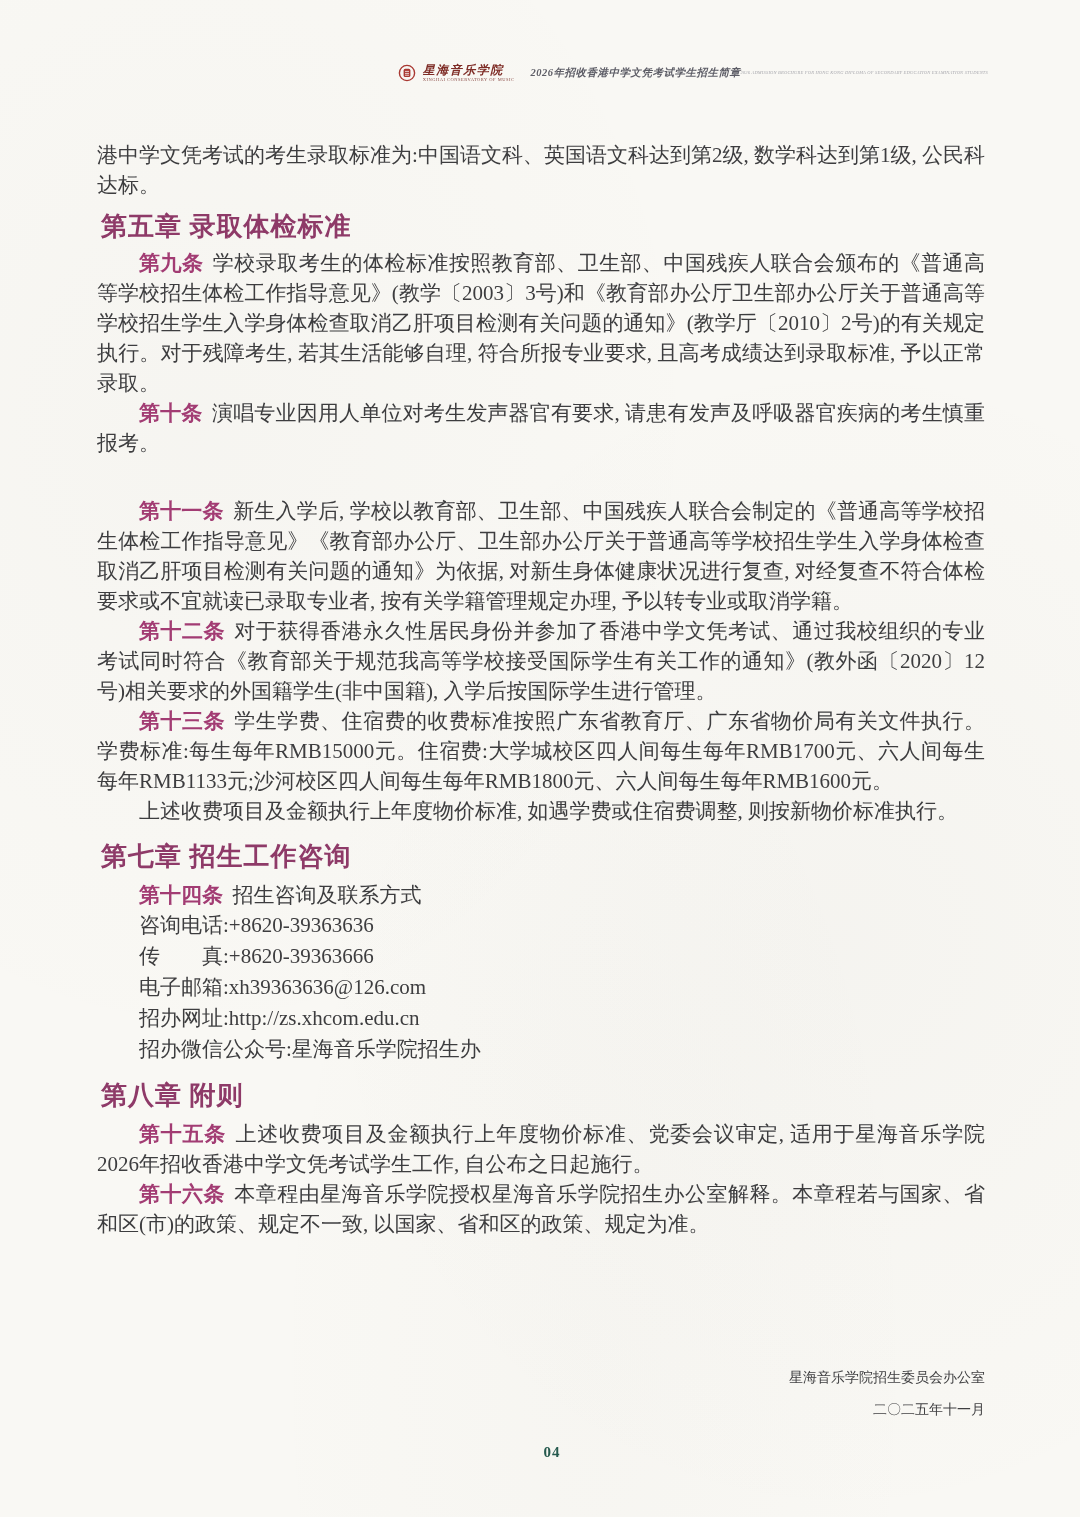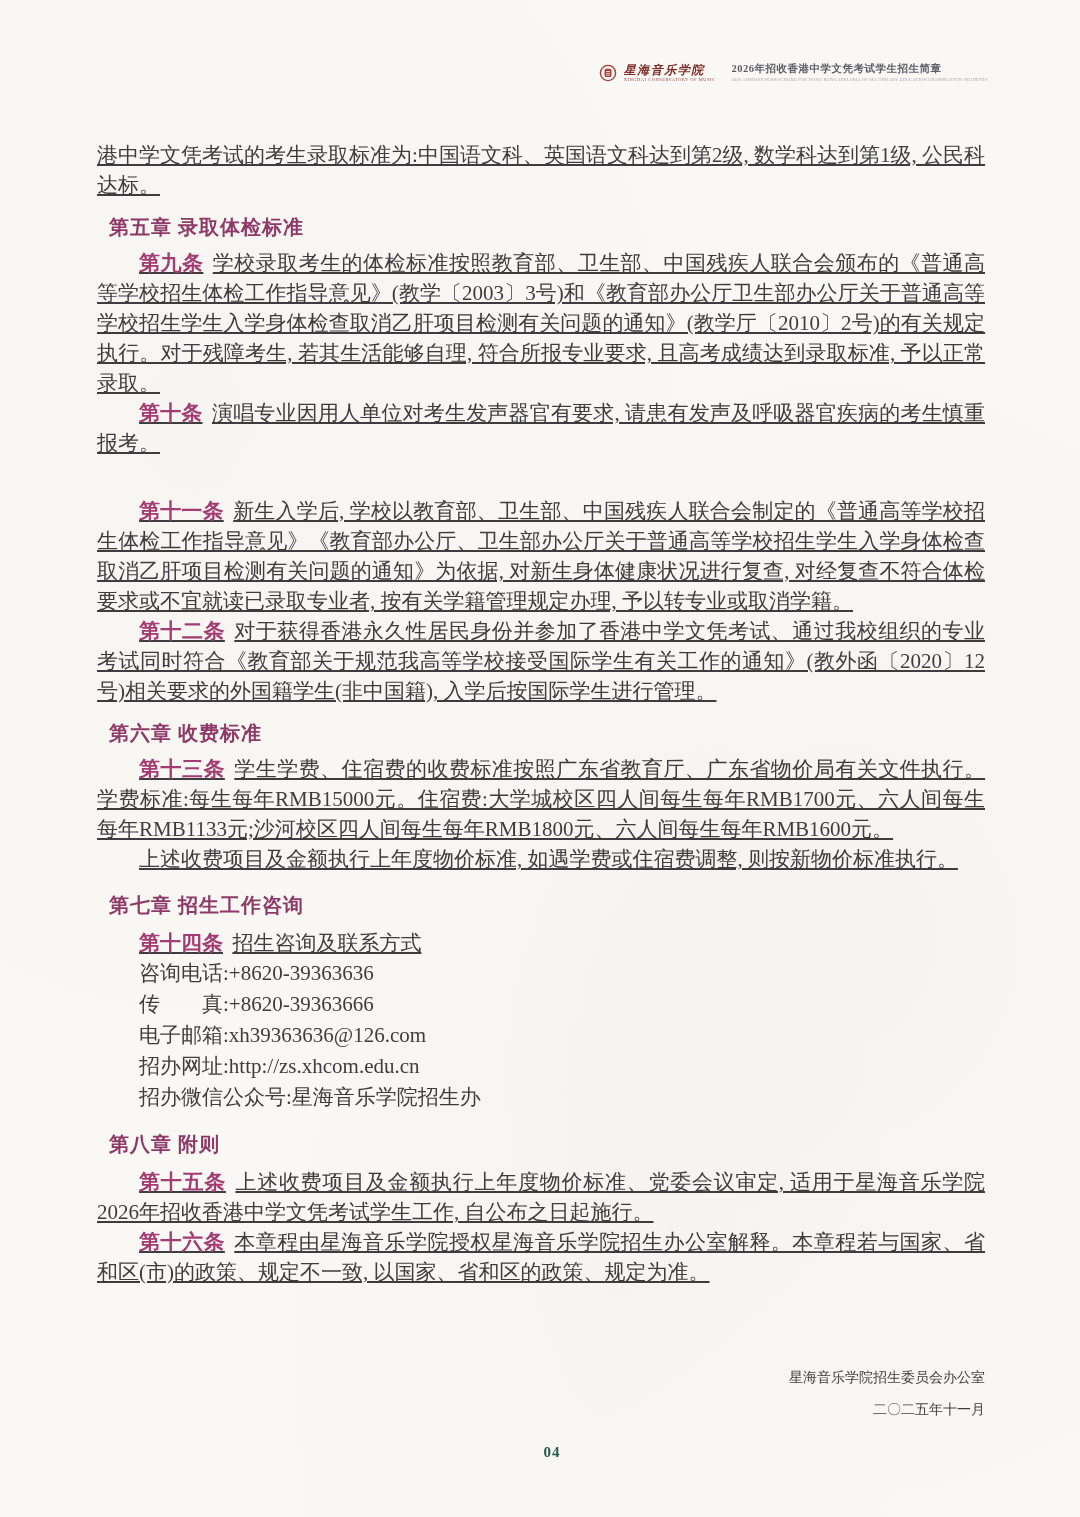--- a/index.html
+++ b/index.html
@@ -24,39 +24,39 @@
   .logo{display:flex;align-items:center;gap:7px;}
   .emblem{display:inline-flex;width:18px;height:18px;}
   .logo-text{display:flex;flex-direction:column;line-height:1;}
   .logo-zh{
     font-size:12px;font-weight:bold;font-style:italic;
     color:#7e2c26;letter-spacing:1.5px;white-space:nowrap;
   }
   .logo-en{
     font-size:4.5px;color:#8a4a45;letter-spacing:0.5px;margin-top:2px;white-space:nowrap;
   }
-  .header-title{display:flex;flex-direction:column;line-height:1;}
+  .header-title{display:flex;flex-direction:row;line-height:1;font-style:italic;}
   .title-zh{
     font-size:10.5px;font-weight:bold;color:#5d5d66;
     letter-spacing:0.5px;white-space:nowrap;
   }
   .title-en{
     font-size:4.5px;color:#a7a7ad;letter-spacing:0.2px;margin-top:3px;white-space:nowrap;
   }
   
   .content{
     position:absolute;left:97px;right:95px;top:140px;
     font-size:21px;line-height:30px;text-align:justify;
   }
-  .para{margin:0;text-indent:2em;text-decoration:underline;}
+  .para{margin:0;text-indent:2em;}
   .para.no-indent{text-indent:0;}
   .para.gap-before{margin-top:38px;}
   .chapter{
-    margin:10px 12px 4px;
-    font-size:20px;line-height:34px;font-weight:bold;
+    margin:10px 4px 4px;
+    font-size:26px;line-height:34px;font-weight:bold;
     color:#8e3a68;letter-spacing:1px;text-indent:0;
   }
   .chapter.mt-lg{margin-top:14px;margin-bottom:6px;}
   .artnum{color:#a23c73;font-weight:bold;margin-right:0.45em;}
   .contact-line{text-indent:2em;line-height:31px;}
   
   .signature{
     position:absolute;right:95px;top:1362px;
     text-align:right;font-size:14px;line-height:32px;color:#3f3f41;
   }
@@ -99,21 +99,20 @@
     <h2 class="chapter">第五章  录取体检标准</h2>
 
     <p class="para"><span class="artnum">第九条</span><span>学校录取考生的体检标准按照教育部、卫生部、中国残疾人联合会颁布的《普通高等学校招生体检工作指导意见》(教学〔2003〕3号)和《教育部办公厅卫生部办公厅关于普通高等学校招生学生入学身体检查取消乙肝项目检测有关问题的通知》(教学厅〔2010〕2号)的有关规定执行。对于残障考生, 若其生活能够自理, 符合所报专业要求, 且高考成绩达到录取标准, 予以正常录取。</span></p>
 
     <p class="para"><span class="artnum">第十条</span><span>演唱专业因用人单位对考生发声器官有要求, 请患有发声及呼吸器官疾病的考生慎重报考。</span></p>
 
     <p class="para gap-before"><span class="artnum">第十一条</span><span>新生入学后, 学校以教育部、卫生部、中国残疾人联合会制定的《普通高等学校招生体检工作指导意见》《教育部办公厅、卫生部办公厅关于普通高等学校招生学生入学身体检查取消乙肝项目检测有关问题的通知》为依据, 对新生身体健康状况进行复查, 对经复查不符合体检要求或不宜就读已录取专业者, 按有关学籍管理规定办理, 予以转专业或取消学籍。</span></p>
 
     <p class="para"><span class="artnum">第十二条</span><span>对于获得香港永久性居民身份并参加了香港中学文凭考试、通过我校组织的专业考试同时符合《教育部关于规范我高等学校接受国际学生有关工作的通知》(教外函〔2020〕12号)相关要求的外国籍学生(非中国籍), 入学后按国际学生进行管理。</span></p>
 
-    <h2 class="chapter">第六章 收费标准</h2>
 
     <p class="para"><span class="artnum">第十三条</span><span>学生学费、住宿费的收费标准按照广东省教育厅、广东省物价局有关文件执行。学费标准:每生每年RMB15000元。住宿费:大学城校区四人间每生每年RMB1700元、六人间每生每年RMB1133元;沙河校区四人间每生每年RMB1800元、六人间每生每年RMB1600元。</span></p>
 
     <p class="para">上述收费项目及金额执行上年度物价标准, 如遇学费或住宿费调整, 则按新物价标准执行。</p>
 
     <h2 class="chapter mt-lg">第七章  招生工作咨询</h2>
 
     <p class="para"><span class="artnum">第十四条</span><span>招生咨询及联系方式</span></p>
 
     <div class="contact-line">咨询电话:+8620-39363636</div>

